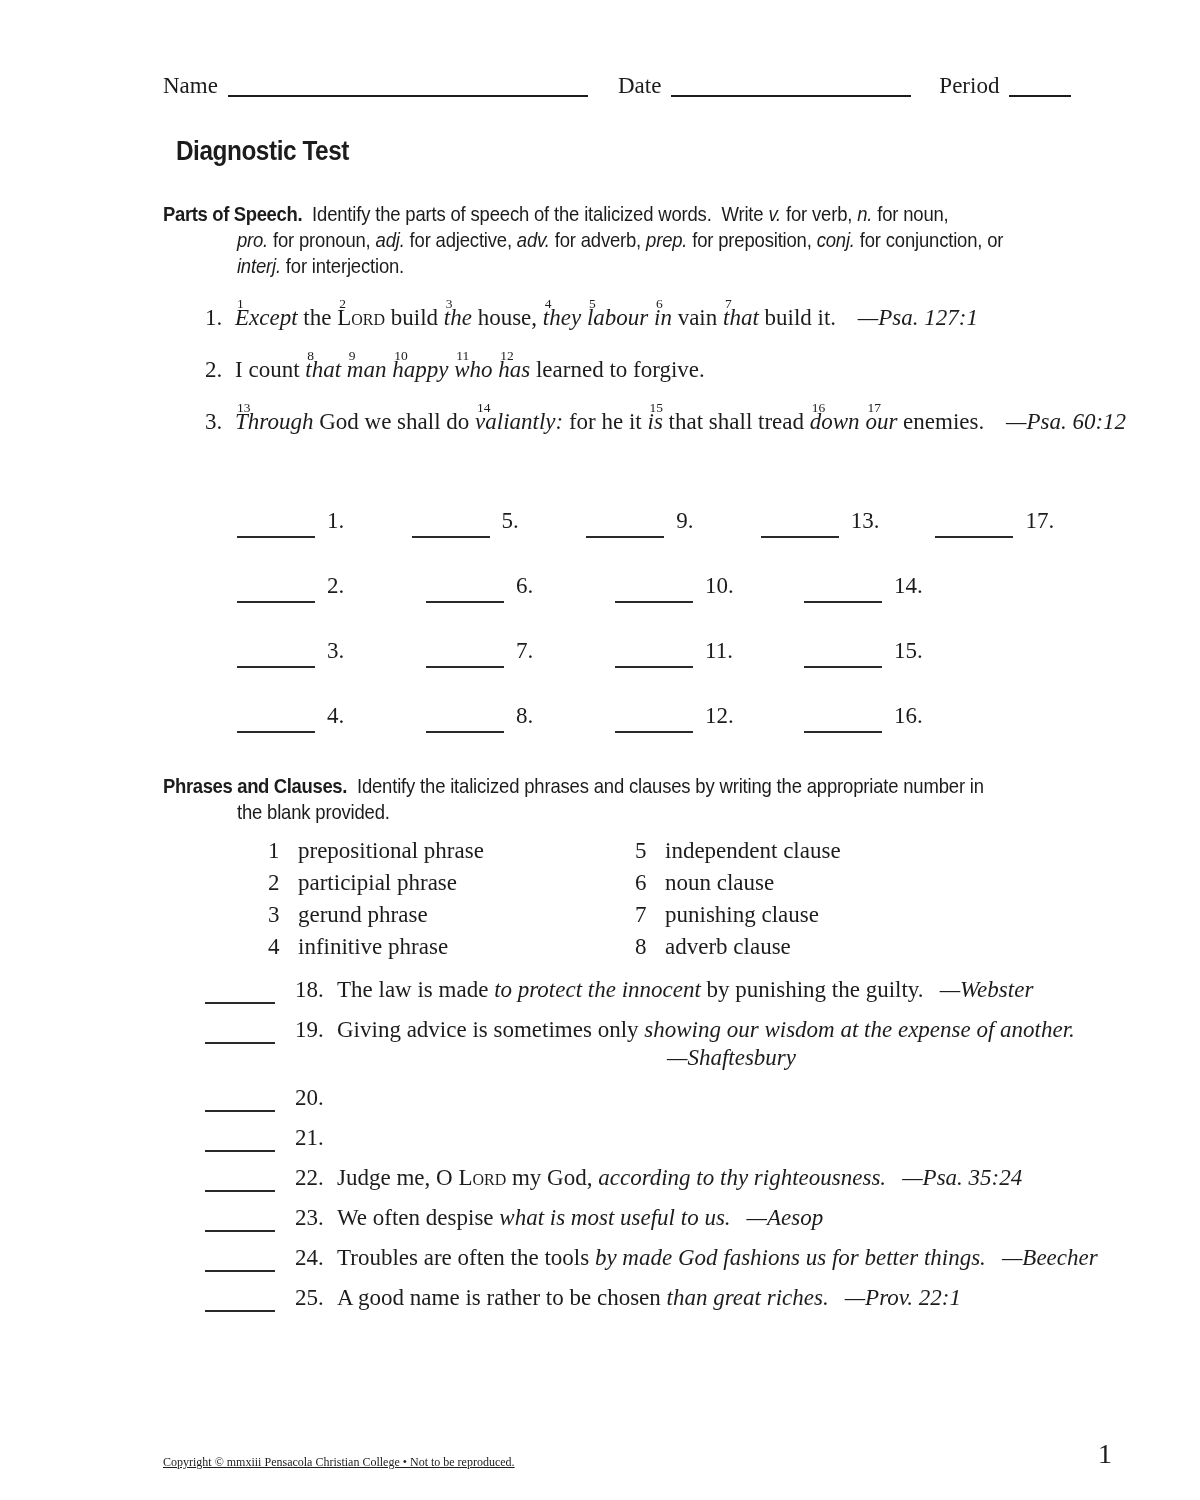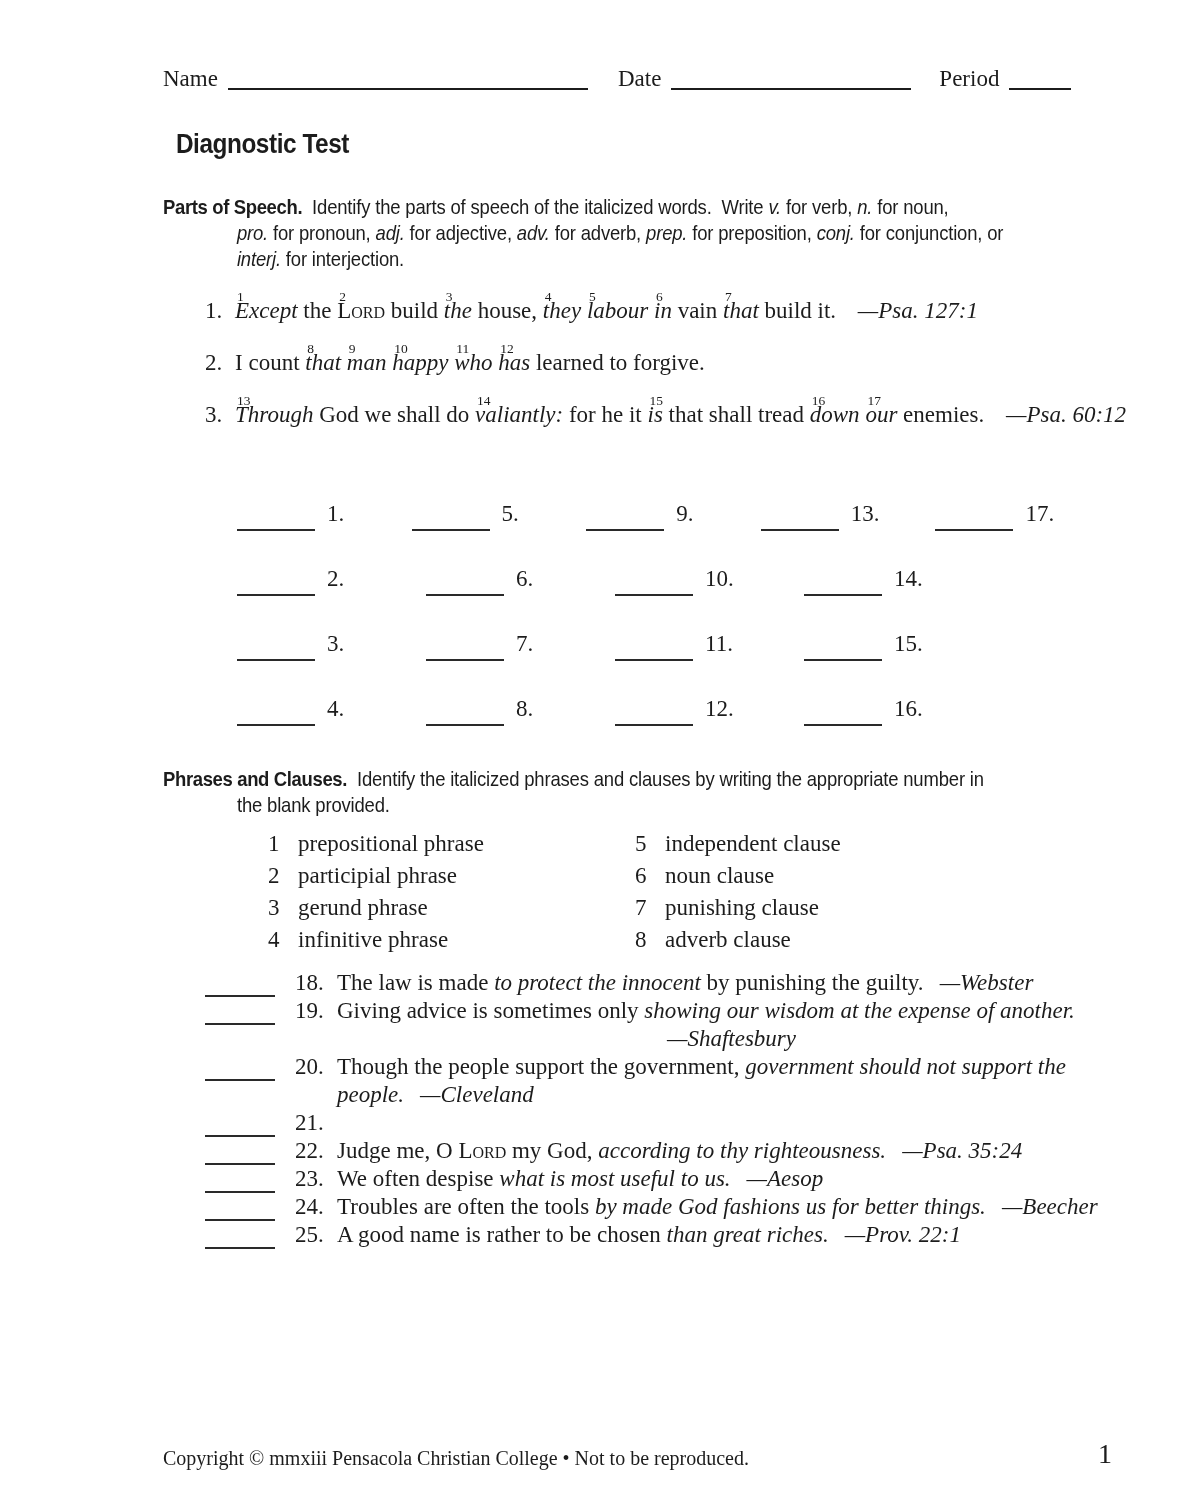--- a/index.html
+++ b/index.html
@@ -1,18 +1,18 @@
 <!DOCTYPE html>
 <html><head>
 <meta charset="utf-8">
 <style>
   html,body{margin:0;padding:0;background:#e8e8e8;}
   .page{width:1200px;height:1500px;background:#ffffff;position:relative;margin:0 auto;
         font-family:"Liberation Serif",serif;color:#1c1c1c;overflow:hidden;}
-  .content{position:absolute;left:163px;top:66px;width:947px;}
+  .content{position:absolute;left:163px;top:73px;width:947px;}
 
   
   .hdr{display:flex;align-items:flex-end;font-size:23px;}
   .hline{border-bottom:2px solid #1c1c1c;margin:0 0 2px 10px;}
   .hline.name{width:360px;}
   .hline.date{width:240px;}
   .hline.period{width:62px;}
   .hsp1{width:30px;} .hsp2{width:28px;}
 
   
@@ -48,31 +48,31 @@
   .ablank{width:78px;height:24px;border-bottom:2px solid #2a2a2a;margin-right:12px;
           transform:translateY(4px);}
   .anum{line-height:26px;}
 
   
   .opts{margin-left:105px;margin-top:12px;font-size:23px;display:grid;
         grid-template-columns:30px 337px 30px auto;row-gap:5px;line-height:27px;}
 
   
   .items{margin-top:16px;font-size:23px;}
-  .pc-item{display:flex;line-height:28px;align-items:flex-start;}
+  .pc-item{display:flex;margin-top:12px;line-height:28px;align-items:flex-start;}
   .pc-blank{flex:0 0 auto;margin-left:42px;width:70px;height:26px;
             border-bottom:2px solid #2a2a2a;}
   .pc-num{flex:0 0 auto;width:42px;margin-left:20px;}
   .pc-text{flex:1;}
   .attr-line{text-align:center;}
 
   
   .footer{position:absolute;left:163px;right:88px;bottom:30px;display:flex;
           justify-content:space-between;align-items:flex-end;}
-  .copyright{font-size:20px;}
+  .copyright{font-size:12px;text-decoration:underline;}
   .pageno{font-size:28px;}
 </style>
 </head>
 <body>
 
 <div class="page">
   <div class="content">
 
     <div class="hdr">
       <span>Name</span>
@@ -213,21 +213,20 @@
           <div class="pc-text"><span>The law is made </span><span class="it">to protect the innocent</span><span> by punishing the guilty.</span><span class="attrib">—Webster</span></div>
         </div>
         <div class="pc-item">
           <span class="pc-blank"></span>
           <span class="pc-num">19.</span>
           <div class="pc-text"><span>Giving advice is sometimes only </span><span class="it">showing our wisdom at the expense of another.</span><div class="attr-line"><span class="attrib">—Shaftesbury</span></div></div>
         </div>
         <div class="pc-item">
           <span class="pc-blank"></span>
           <span class="pc-num">20.</span>
-          <div class="pc-text"><span>Though the people support the government, </span><span class="it">government should not support the</span><br><span class="it">people.</span><span class="attrib">—Cleveland</span></div>
         </div>
         <div class="pc-item">
           <span class="pc-blank"></span>
           <span class="pc-num">21.</span>
         </div>
         <div class="pc-item">
           <span class="pc-blank"></span>
           <span class="pc-num">22.</span>
           <div class="pc-text"><span>Judge me, O </span><span class="sc">Lord</span><span> my God, </span><span class="it">according to thy righteousness.</span><span class="attrib">—Psa. 35:24</span></div>
         </div>

